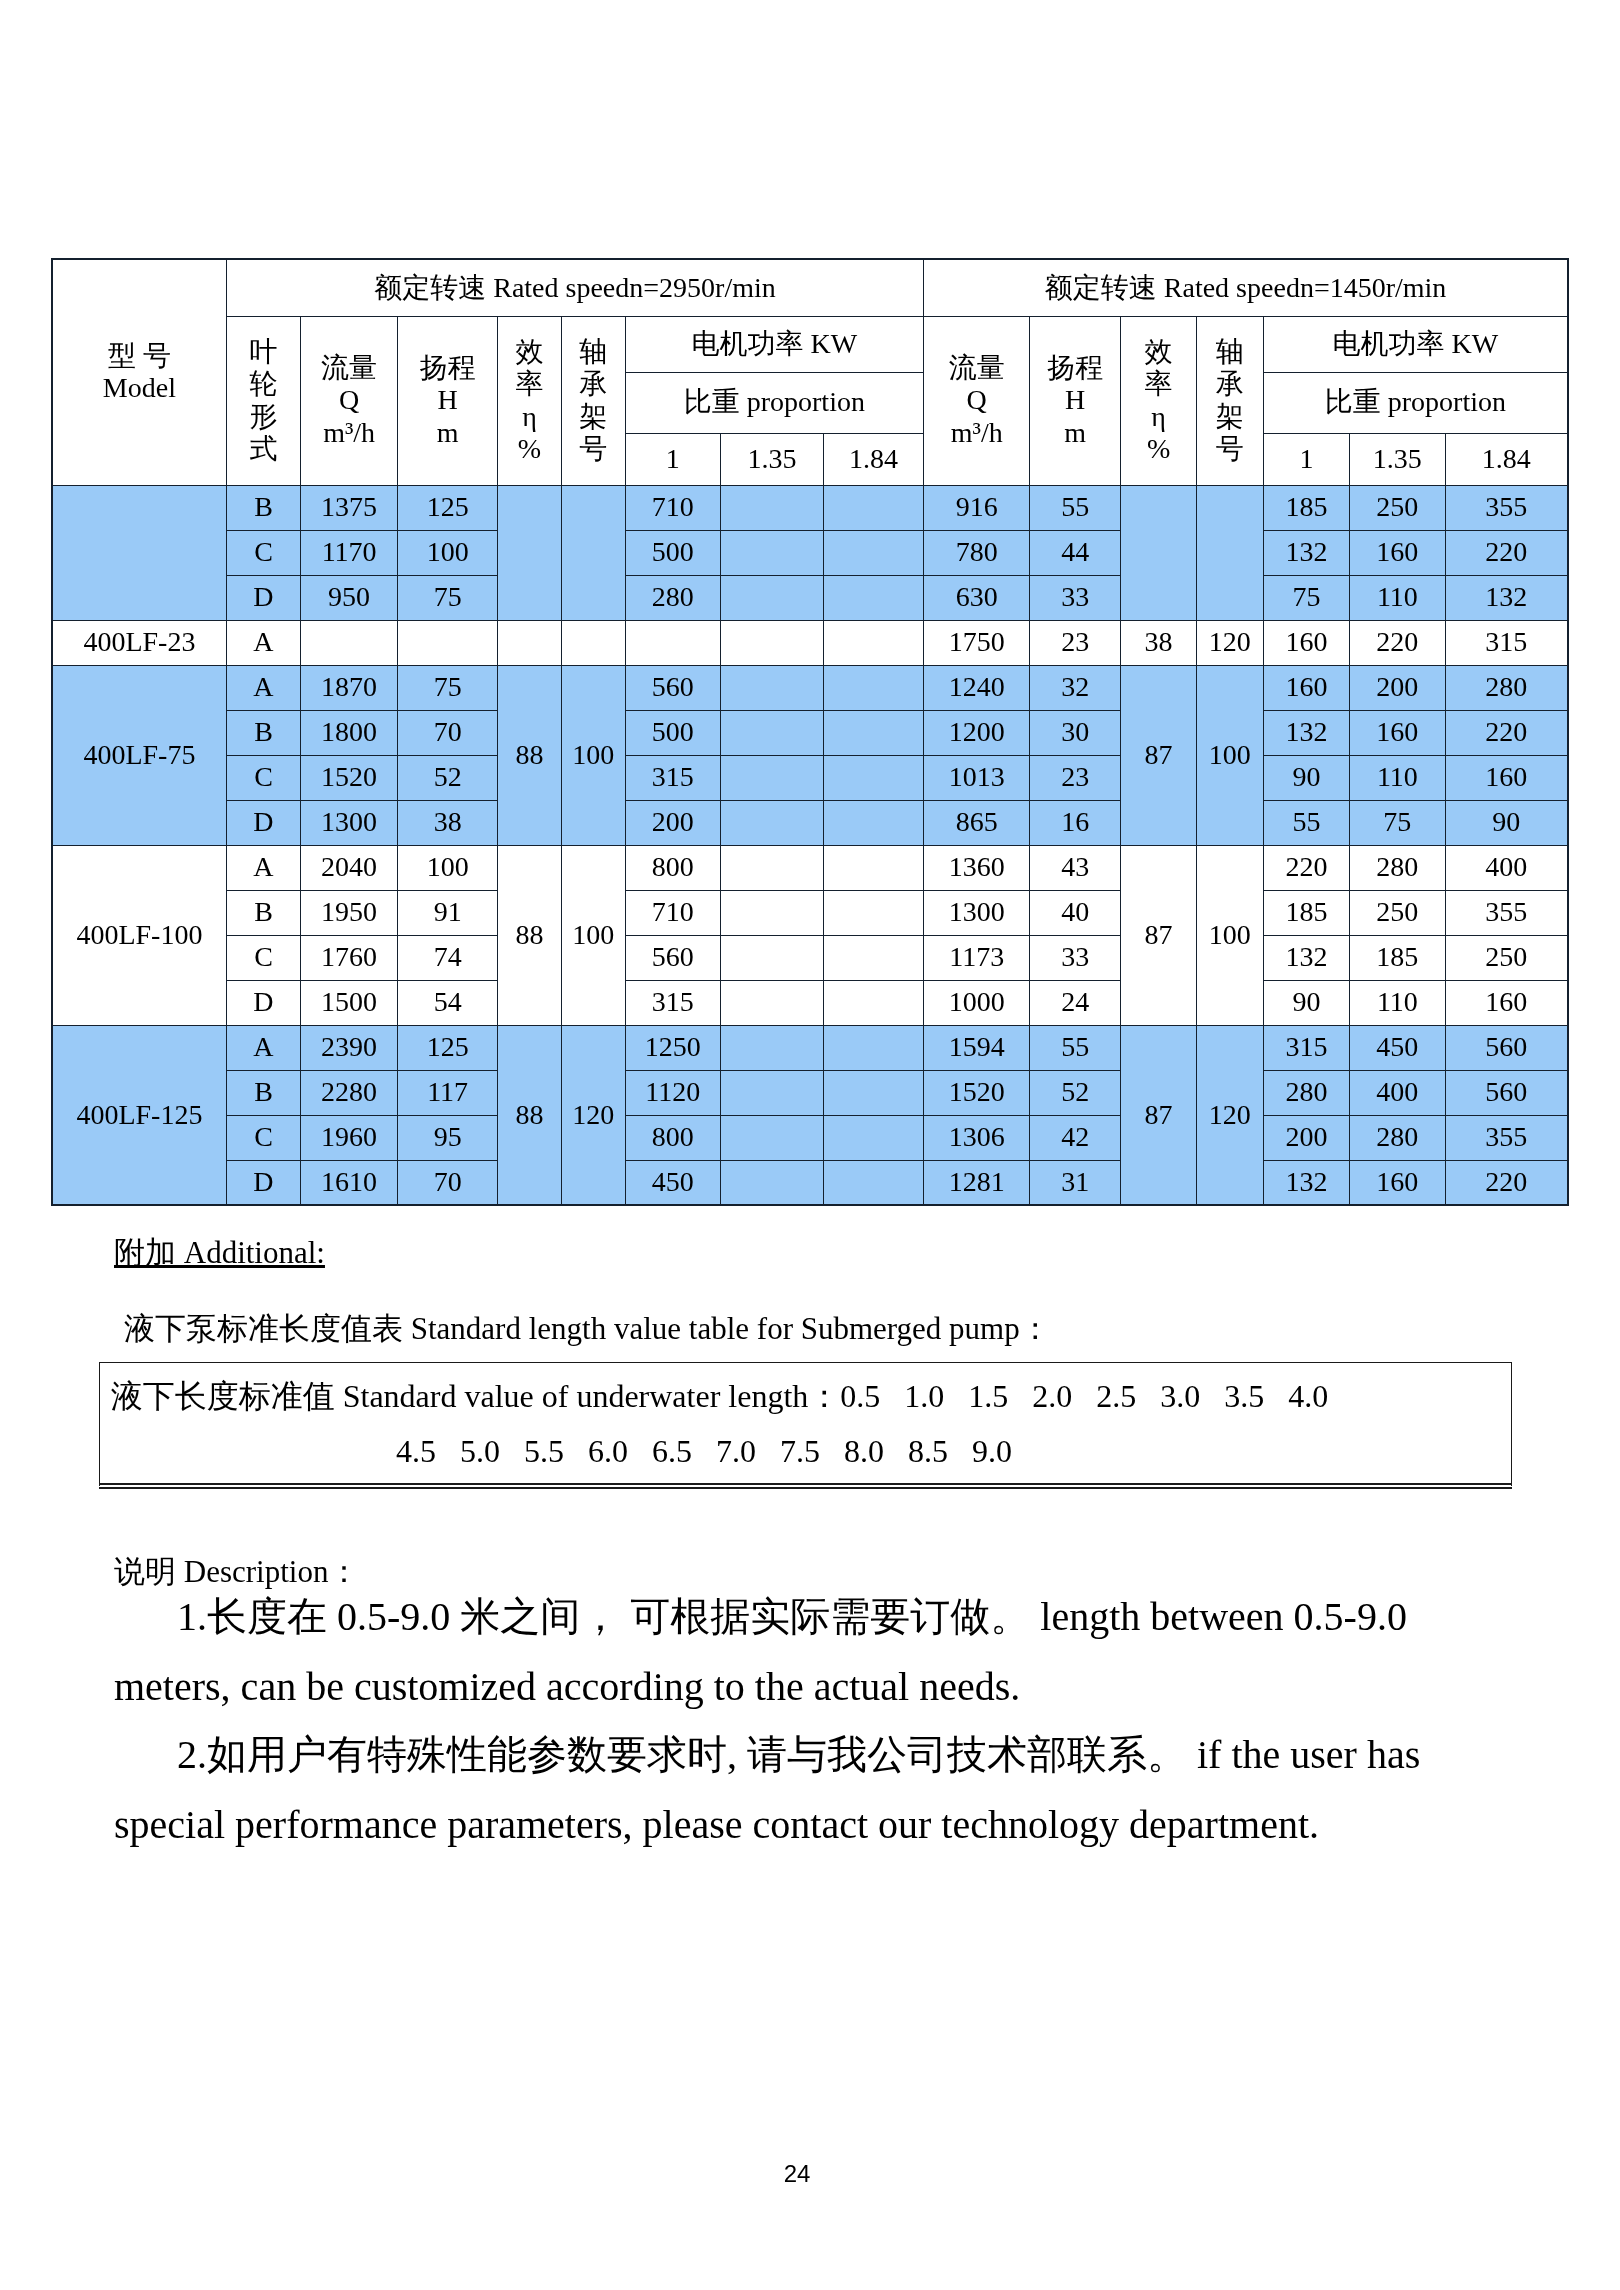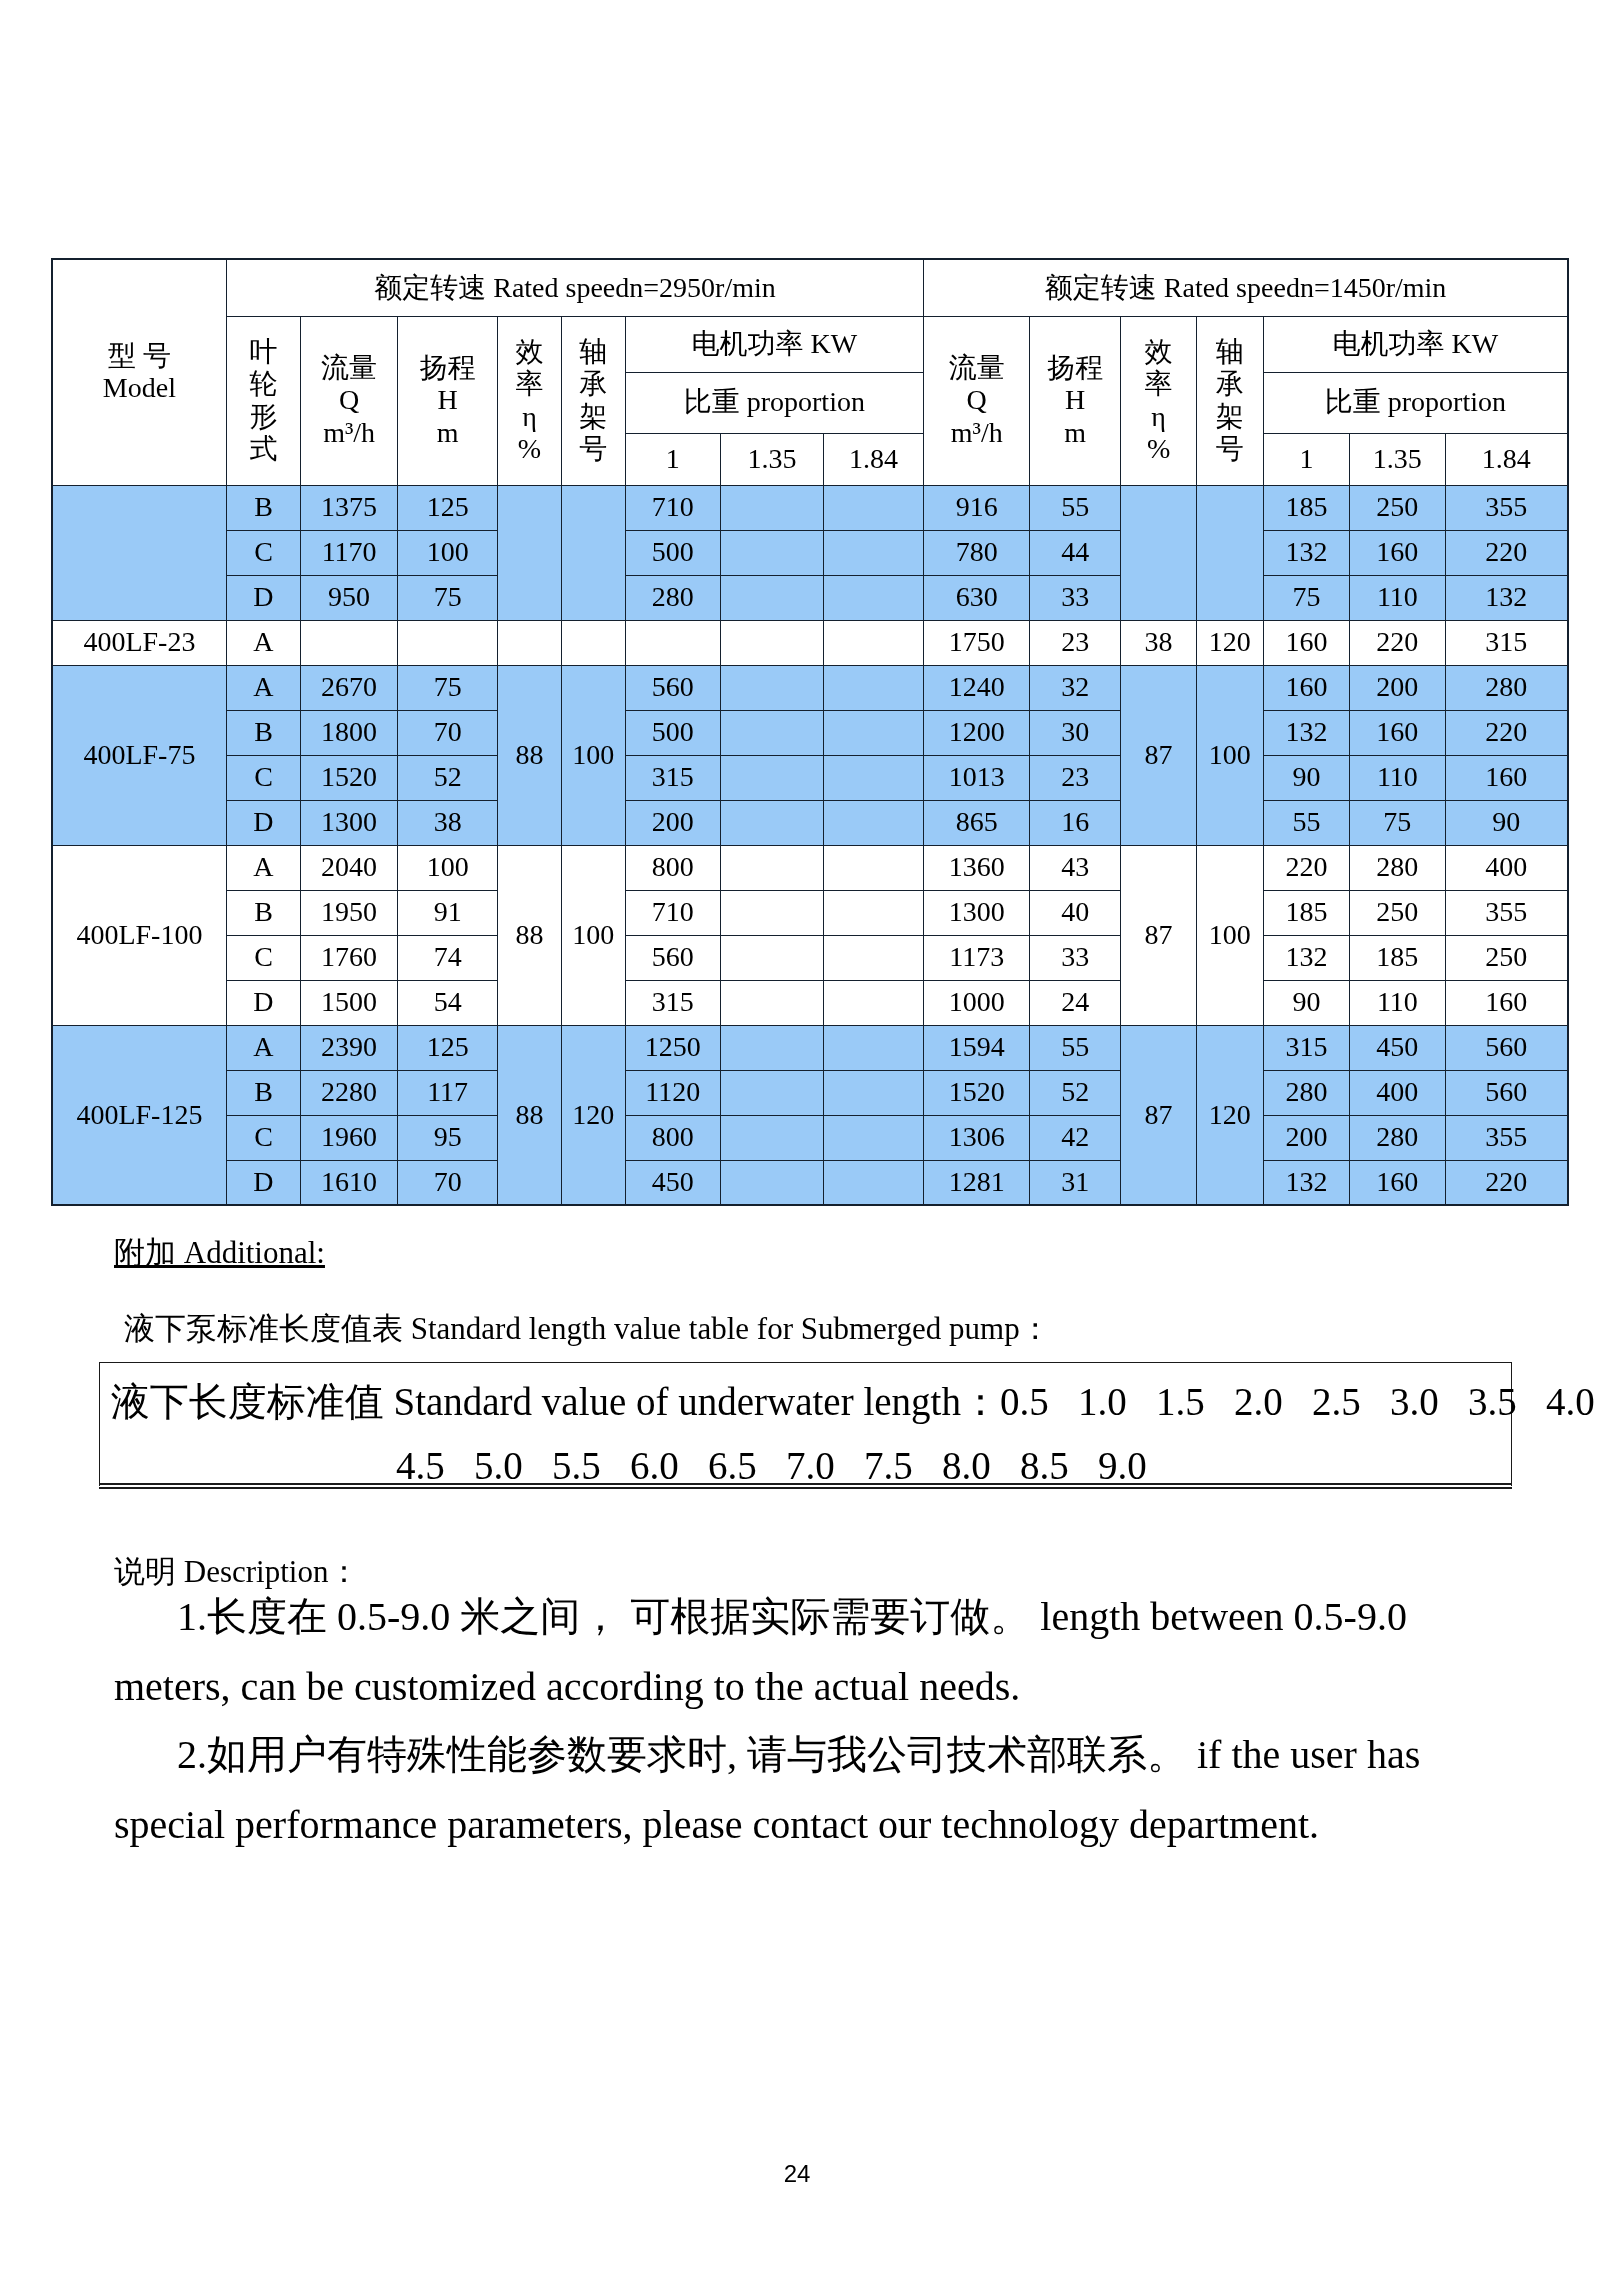--- a/index.html
+++ b/index.html
@@ -28,21 +28,21 @@
   .vh{white-space:pre-line;line-height:1.42;font-size:27px;}
   .model{font-size:28px;}
   tr.blue td{background:#9acaf7;}
   
   .tblock{position:absolute;left:114px;font-size:31px;white-space:pre;}
   .additional{top:1232px;text-decoration:underline;}
   .length-title{top:1308px;margin-left:10px;}
   .length-box{
     position:absolute;left:99px;top:1362px;width:1413px;height:127px;
     border:1.8px solid #1a1a1a;border-bottom:6.3px double #1a1a1a;
-    font-size:39px;box-sizing:border-box;
+    font-size:32px;box-sizing:border-box;
   }
   .lb-line1{padding:11.6px 0 0 10.7px;white-space:pre;}
   .lb-line2{padding:14.3px 0 0 296px;white-space:pre;}
   .description{top:1531px;margin-top:20px;}
   .note{
     position:absolute;left:114px;width:1417px;font-size:40px;
     line-height:1.75;text-indent:63px;white-space:normal;
   }
   .note1{top:1582px;}
   .note2{top:1720px;}
@@ -192,21 +192,21 @@
       <td>38</td>
       <td>120</td>
       <td>160</td>
       <td>220</td>
       <td>315</td>
     </tr>
 
     <tr class="blue">
       <td rowspan="4" class="model">400LF-75</td>
       <td>A</td>
-      <td>2670</td>
+      <td>1870</td>
       <td>75</td>
       <td rowspan="4">88</td>
       <td rowspan="4">100</td>
       <td>560</td>
       <td></td>
       <td></td>
       <td>1240</td>
       <td>32</td>
       <td rowspan="4">87</td>
       <td rowspan="4">100</td>

